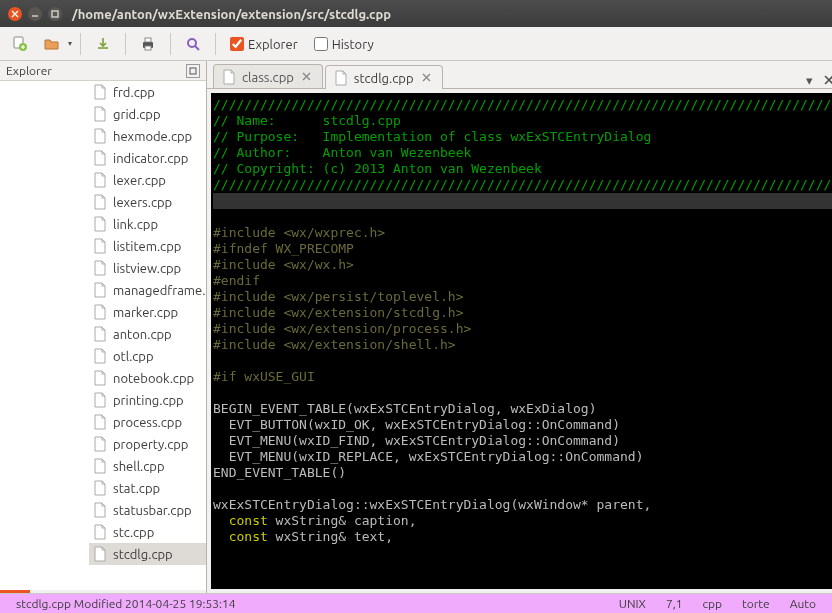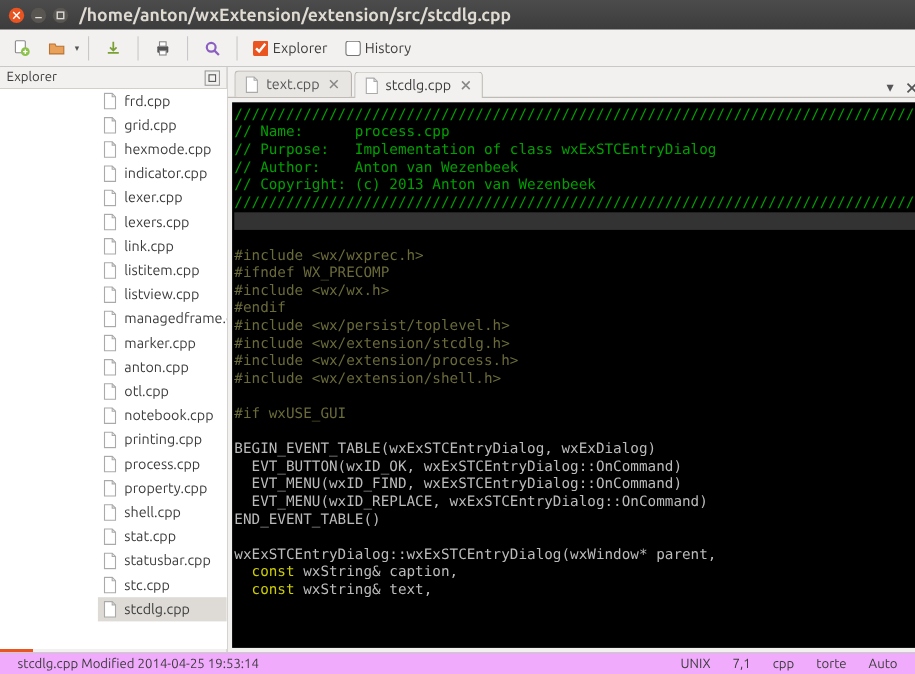--- a/index.html
+++ b/index.html
@@ -15,21 +15,21 @@
 }
 
 
 .titlebar {
   height: 27px;
   background: linear-gradient(to bottom, #4c4c4c, #3c3c3c);
   display: flex;
   align-items: center;
   padding: 0 8px;
   color: #dfdbd2;
-  font-size: 16px;
+  font-size: 13px;
   font-weight: bold;
 }
 .win-btns { display: flex; gap: 6px; margin-right: 10px; }
 .win-btn {
   width: 14px; height: 14px; border-radius: 50%;
   background: #595550; display:flex; align-items:center; justify-content:center;
 }
 .win-btn.close { background: #e95420; }
 .win-btn svg { width:8px; height:8px; }
 
@@ -373,21 +373,21 @@
   </div>
 
   <div class="editor-pane">
     <div class="tabbar">
       <div id="tabs-holder" style="display:flex;">
           <div class="tab">
             <svg class="file-icon" viewBox="0 0 14 16">
               <path d="M2 1 h7 l3 3 v11 H2 z" fill="#fff" stroke="#aaa"></path>
               <path d="M9 1 v3 h3" fill="none" stroke="#aaa"></path>
             </svg>
-            <span>text.cpp</span>
+            <span>class.cpp</span>
             <span class="close-x">
               <svg width="9" height="9" viewBox="0 0 9 9">
                 <path d="M1 1 L8 8 M8 1 L1 8" stroke="#888" stroke-width="1.4"></path>
               </svg>
             </span>
           </div>
           <div class="tab active">
             <svg class="file-icon" viewBox="0 0 14 16">
               <path d="M2 1 h7 l3 3 v11 H2 z" fill="#fff" stroke="#aaa"></path>
               <path d="M9 1 v3 h3" fill="none" stroke="#aaa"></path>
@@ -404,21 +404,21 @@
       <div class="tab-ctrl">▾</div>
       <div class="tab-ctrl">
         <svg width="10" height="10" viewBox="0 0 10 10">
             <path d="M1 1 L9 9 M9 1 L1 9" stroke="#555" stroke-width="1.6"></path>
           </svg>
       </div>
     </div>
     <div class="code-area">
 
       <div class="code" id="code"><span class="cm">////////////////////////////////////////////////////////////////////////////////</span>
-<span class="cm">// Name:      process.cpp</span>
+<span class="cm">// Name:      stcdlg.cpp</span>
 <span class="cm">// Purpose:   Implementation of class wxExSTCEntryDialog</span>
 <span class="cm">// Author:    Anton van Wezenbeek</span>
 <span class="cm">// Copyright: (c) 2013 Anton van Wezenbeek</span>
 <span class="cm">////////////////////////////////////////////////////////////////////////////////</span>
 <span class="hl"> </span>
 <span class="pp">#include &lt;wx/wxprec.h&gt;</span>
 <span class="pp">#ifndef WX_PRECOMP</span>
 <span class="pp">#include &lt;wx/wx.h&gt;</span>
 <span class="pp">#endif</span>
 <span class="pp">#include &lt;wx/persist/toplevel.h&gt;</span>

